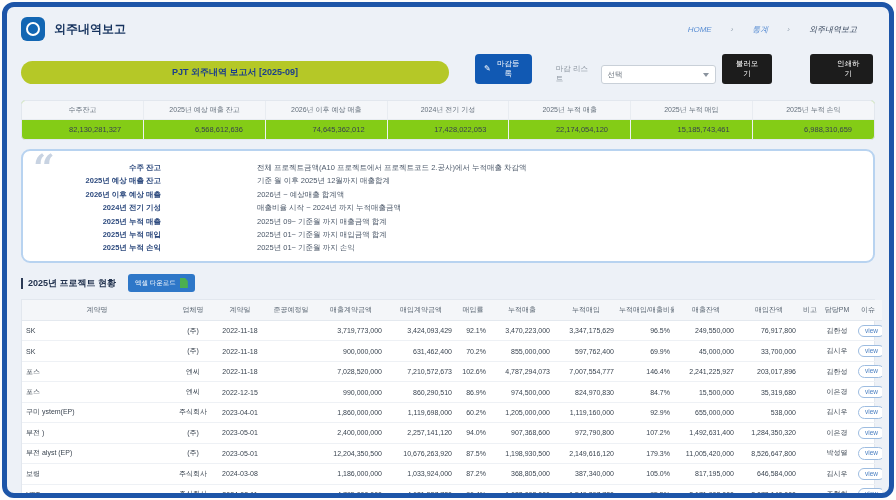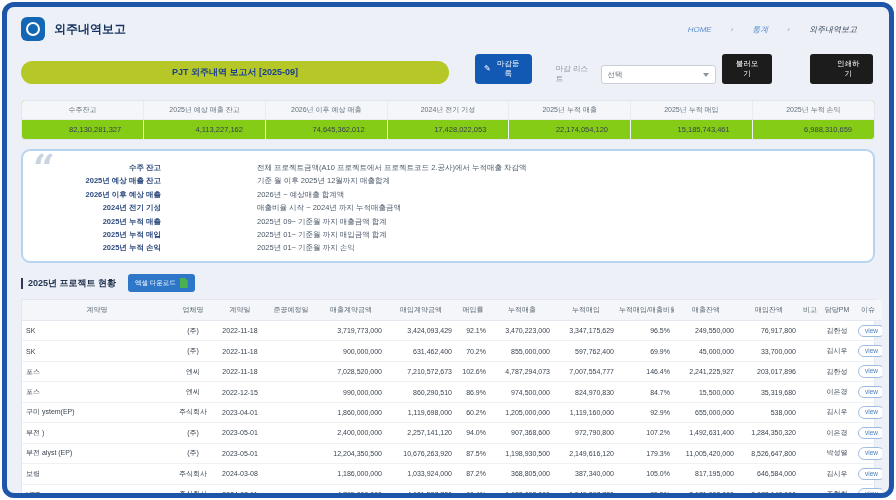--- a/index.html
+++ b/index.html
@@ -112,21 +112,21 @@
           <th>2026년 이후 예상 매출</th>
           <th>2024년 전기 기성</th>
           <th>2025년 누적 매출</th>
           <th>2025년 누적 매입</th>
           <th>2025년 누적 손익</th>
         </tr>
       </thead>
       <tbody>
         <tr>
           <td>82,130,281,327</td>
-          <td>4,113,227,162</td>
+          <td>6,568,612,636</td>
           <td>74,645,362,012</td>
           <td>17,428,022,053</td>
           <td>22,174,054,120</td>
           <td>15,185,743,461</td>
           <td>6,988,310,659</td>
         </tr>
       </tbody>
     </table>
   </div>
 

